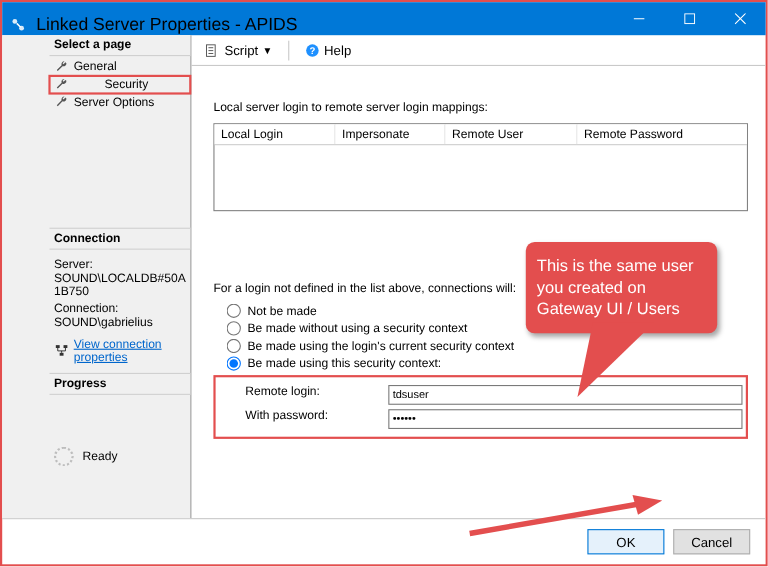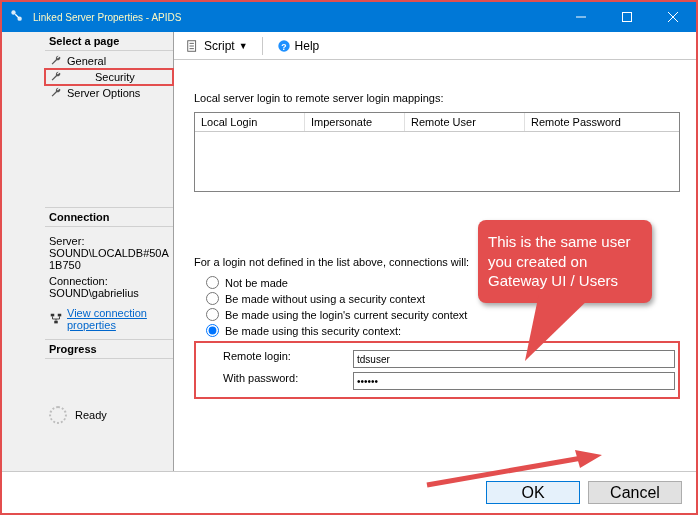--- a/index.html
+++ b/index.html
@@ -1,18 +1,18 @@
 <!DOCTYPE html>
 <html><head>
 <meta charset="utf-8">
 <style>
 * { box-sizing: border-box; font-family: "Segoe UI", Tahoma, sans-serif; }
 body { margin: 0; background: #fff; }
 .frame { width: 698px; height: 515px; border: 2px solid #e34e4e; position: relative; background: #fff; }
-.titlebar { height: 30px; background: #0078d7; color: #fef9c3; display: flex; align-items: center; font-size: 10px; }
+.titlebar { height: 30px; background: #0078d7; color: #000000; display: flex; align-items: flex-end; font-size: 16px; }
 .titlebar .appicon { width: 16px; height: 16px; margin: 0 7px 0 8px; display: inline-block; }
 .titlebar .title { flex: 1; }
 .titlebar .win-btn { width: 46px; height: 30px; display: flex; align-items: center; justify-content: center; }
 .body { display: flex; height: calc(100% - 72px); }
 .left { width: 172px; border-right: 1px solid #a0a0a0; background: #f0f0f0; display: flex; flex-direction: column; font-size: 11px; padding-left: 43px; }
 .left .section-head { font-weight: bold; background: #f0f0f0; padding: 3px 4px; border-top: 1px solid #d0d0d0; border-bottom: 1px solid #d0d0d0; }
 .left .section-head:first-child { border-top: none; }
 .nav { padding: 2px 0 6px 0; }
 .nav-item { display: flex; align-items: center; padding: 1px 4px; position: relative; cursor: default; }
 .nav-item .wrench { margin-right: 4px; }
@@ -38,21 +38,21 @@
 .col.c1 { width: 110px; } .col.c2 { width: 100px; } .col.c3 { width: 120px; } .col.c4 { flex: 1; }
 .opts { margin-top: 64px; }
 .opts .prompt { margin-bottom: 8px; }
 .radio-row { display: flex; align-items: center; margin: 3px 0 3px 12px; }
 .radio-row input { margin: 0 6px 0 0; }
 .cred-row { display: flex; align-items: flex-start; margin: 4px 0 4px 24px; }
 .cred-row .clabel { width: 130px; }
 .cred-box { border: 2px solid #e34e4e; padding: 3px; margin-top: 4px; }
 .cred-row input[type=text], .cred-row input[type=password] { flex: 1; border: 1px solid #7a7a7a; height: 18px; font-size: 10px; padding: 1px 3px; }
 .footer { height: 42px; border-top: 1px solid #c9c9c9; display: flex; align-items: center; justify-content: flex-end; padding: 0 14px; gap: 8px; }
-.footer button { width: 94px; height: 23px; font-size: 16px; background: #e1e1e1; border: 1px solid #adadad; }
+.footer button { width: 70px; height: 23px; font-size: 12px; background: #e1e1e1; border: 1px solid #adadad; }
 .footer button.primary { border: 1px solid #0078d7; background: #e5f1fb; }
 .callout { position: absolute; left: 476px; top: 218px; width: 174px; background: #e34e4e; color: #fff; border-radius: 8px; padding: 12px 10px; font-size: 15px; line-height: 1.3; box-shadow: 2px 3px 5px rgba(0,0,0,.35); }
 .callout::after { content: ""; position: absolute; left: 50px; bottom: -58px; width: 0; height: 0; border-left: 8px solid transparent; border-right: 48px solid transparent; border-top: 68px solid #e34e4e; transform: skewX(-18deg); }
 .arrow { position: absolute; left: 248px; top: 390px; width: 180px; height: 40px; pointer-events: none; }
 .spacer-grow { flex-grow: 1; }
 svg.icon { width: 14px; height: 14px; display: block; }
 </style>
 </head>
 <body>
 

